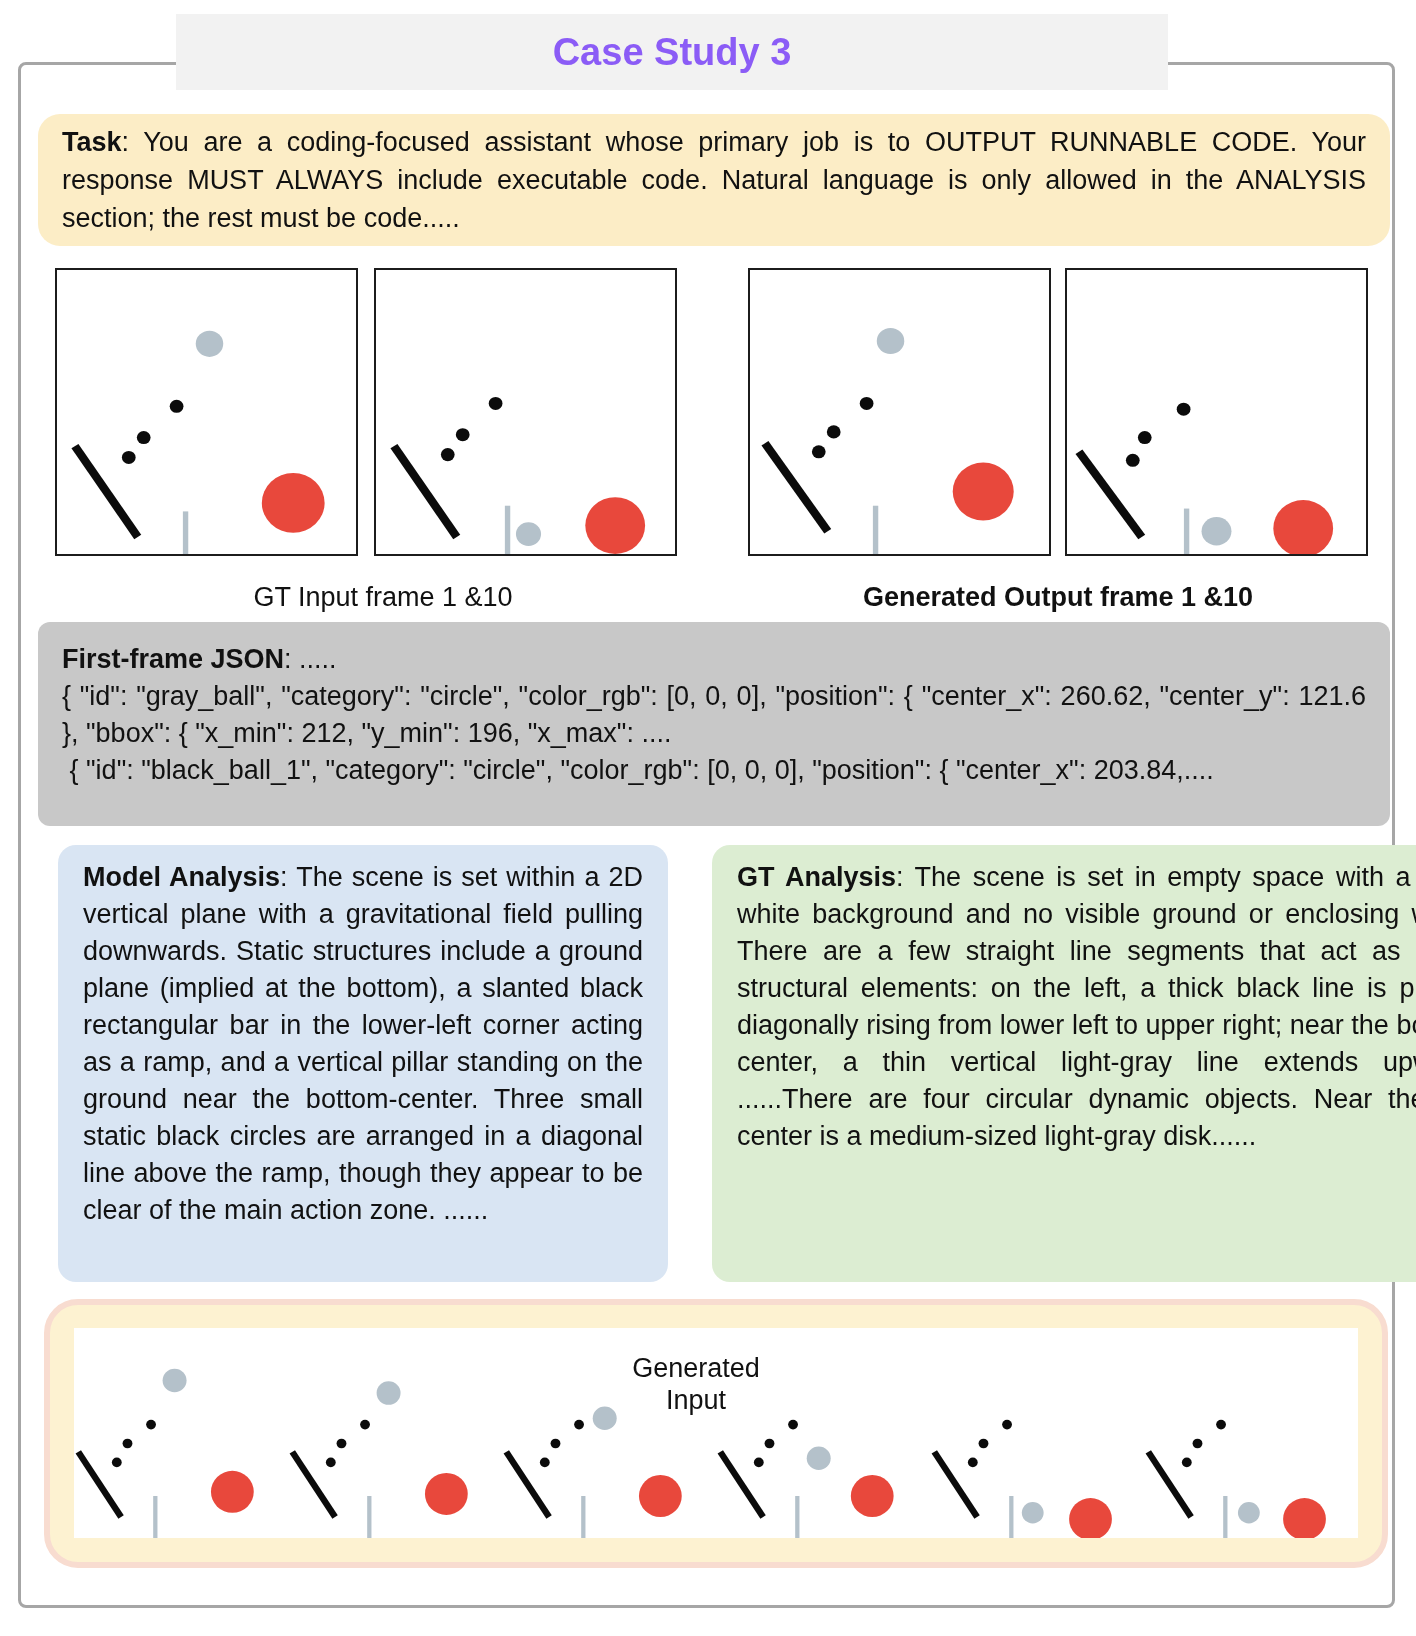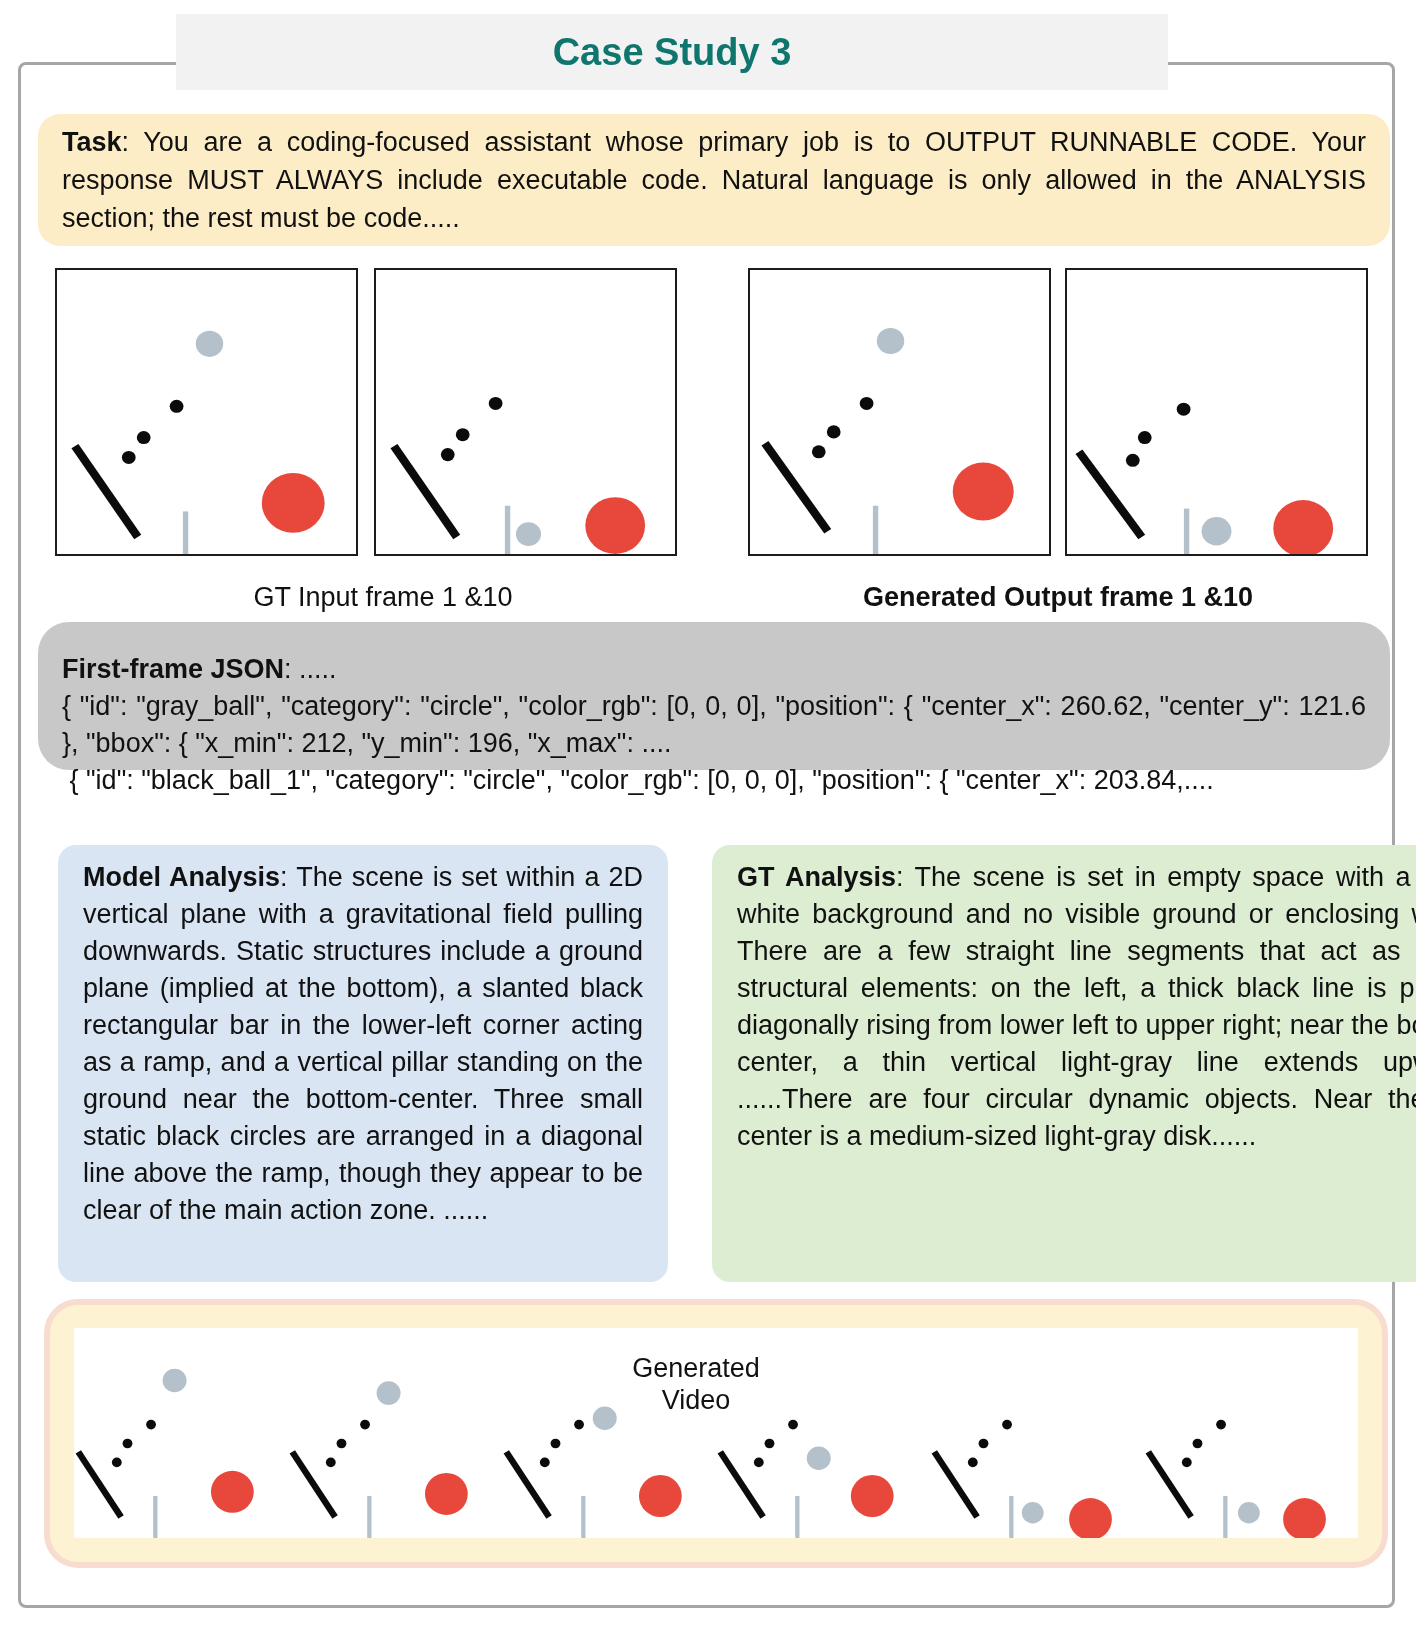--- a/index.html
+++ b/index.html
@@ -9,40 +9,40 @@
   }
   *{box-sizing:border-box;}
   .outer-border{
     position:absolute;left:18px;top:62px;width:1377px;height:1546px;
     border:3px solid #a6a6a6;border-radius:8px;background:transparent;z-index:0;
   }
   .title-bar{
     position:absolute;left:176px;top:14px;width:992px;height:76px;
     background:#f2f2f2;display:flex;align-items:center;justify-content:center;z-index:2;
   }
-  .title-bar .t{font-size:38px;font-weight:bold;color:#0f766e;}
+  .title-bar .t{font-size:38px;font-weight:bold;color:#8b5cf6;}
   .task-box{
     position:absolute;left:38px;top:114px;width:1352px;
     background:#fcedc6;border-radius:22px;padding:9px 24px;
     font-size:27px;line-height:38px;text-align:justify;z-index:1;
   }
   .frame{
     position:absolute;top:268px;width:303px;height:288px;
     background:#fff;border:2px solid #1c1c1c;z-index:1;
   }
   .frame svg{display:block;width:100%;height:100%;}
   .f1{left:55px;} .f2{left:374px;} .f3{left:748px;} .f4{left:1065px;}
   .caption{
     position:absolute;top:582px;font-size:27px;color:#111;text-align:center;z-index:1;
   }
   .cap-gt{left:72px;width:622px;}
   .cap-gen{left:748px;width:620px;font-weight:bold;}
   .json-box{
-    position:absolute;left:38px;top:622px;width:1352px;height:148px;
-    background:#c8c8c8;border-radius:31px;padding:29px 24px;
+    position:absolute;left:38px;top:622px;width:1352px;height:204px;
+    background:#c8c8c8;border-radius:12px;padding:19px 24px;
     font-size:27px;line-height:37px;text-align:justify;z-index:1;
   }
   .json-box .jline{white-space:pre-wrap;text-align:justify;}
   .analysis{
     position:absolute;top:845px;height:437px;border-radius:18px;
     padding:14px 25px;font-size:27px;line-height:37px;text-align:justify;z-index:1;
   }
   .model-box{left:58px;width:610px;background:#d9e5f3;}
   .gt-box{left:712px;width:792px;background:#dcedd2;}
   .video-box{
@@ -200,14 +200,14 @@
         <circle cx="36" cy="46" r="2.3" fill="#0b0b0b"></circle>
         <circle cx="25" cy="55" r="2.3" fill="#0b0b0b"></circle>
         <circle cx="20" cy="64" r="2.3" fill="#0b0b0b"></circle>
         <circle cx="49" cy="88" r="5.1" fill="#b4c1ca"></circle>
         <circle cx="75" cy="91" r="10" fill="#e8483c"></circle>
       </svg>
   </div>
 </div>
 <div class="video-label">
   <div>Generated</div>
-  <div>Video</div>
+  <div>Input</div>
 </div>
 
 </body></html>

